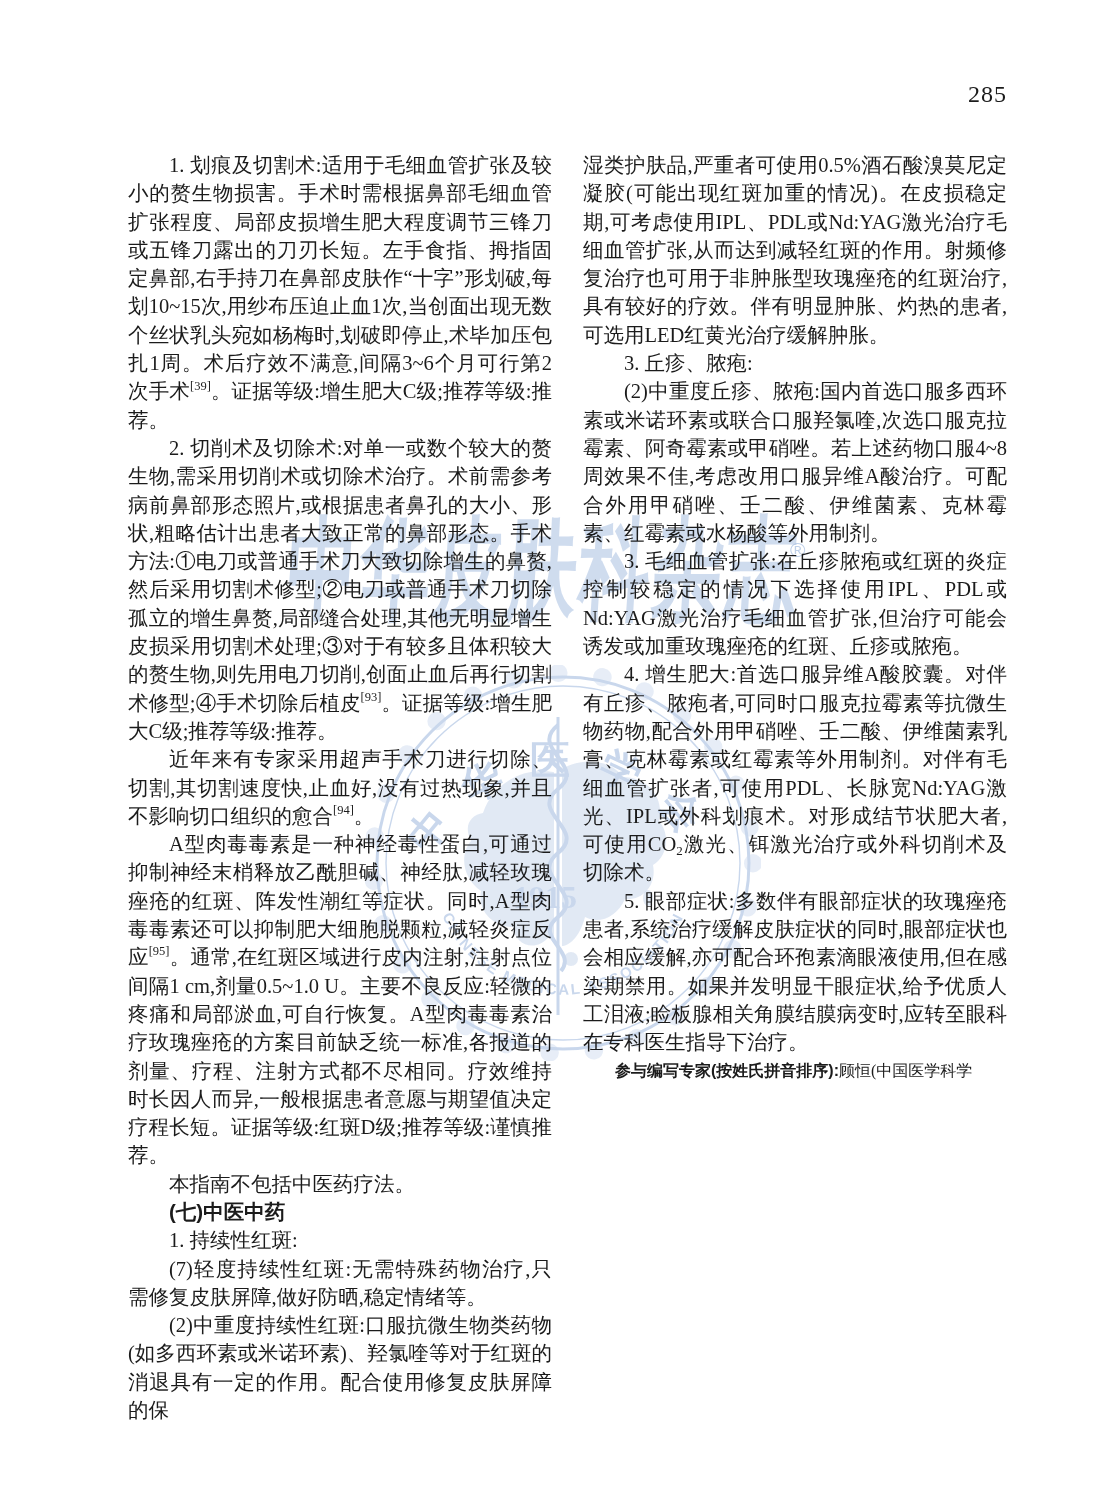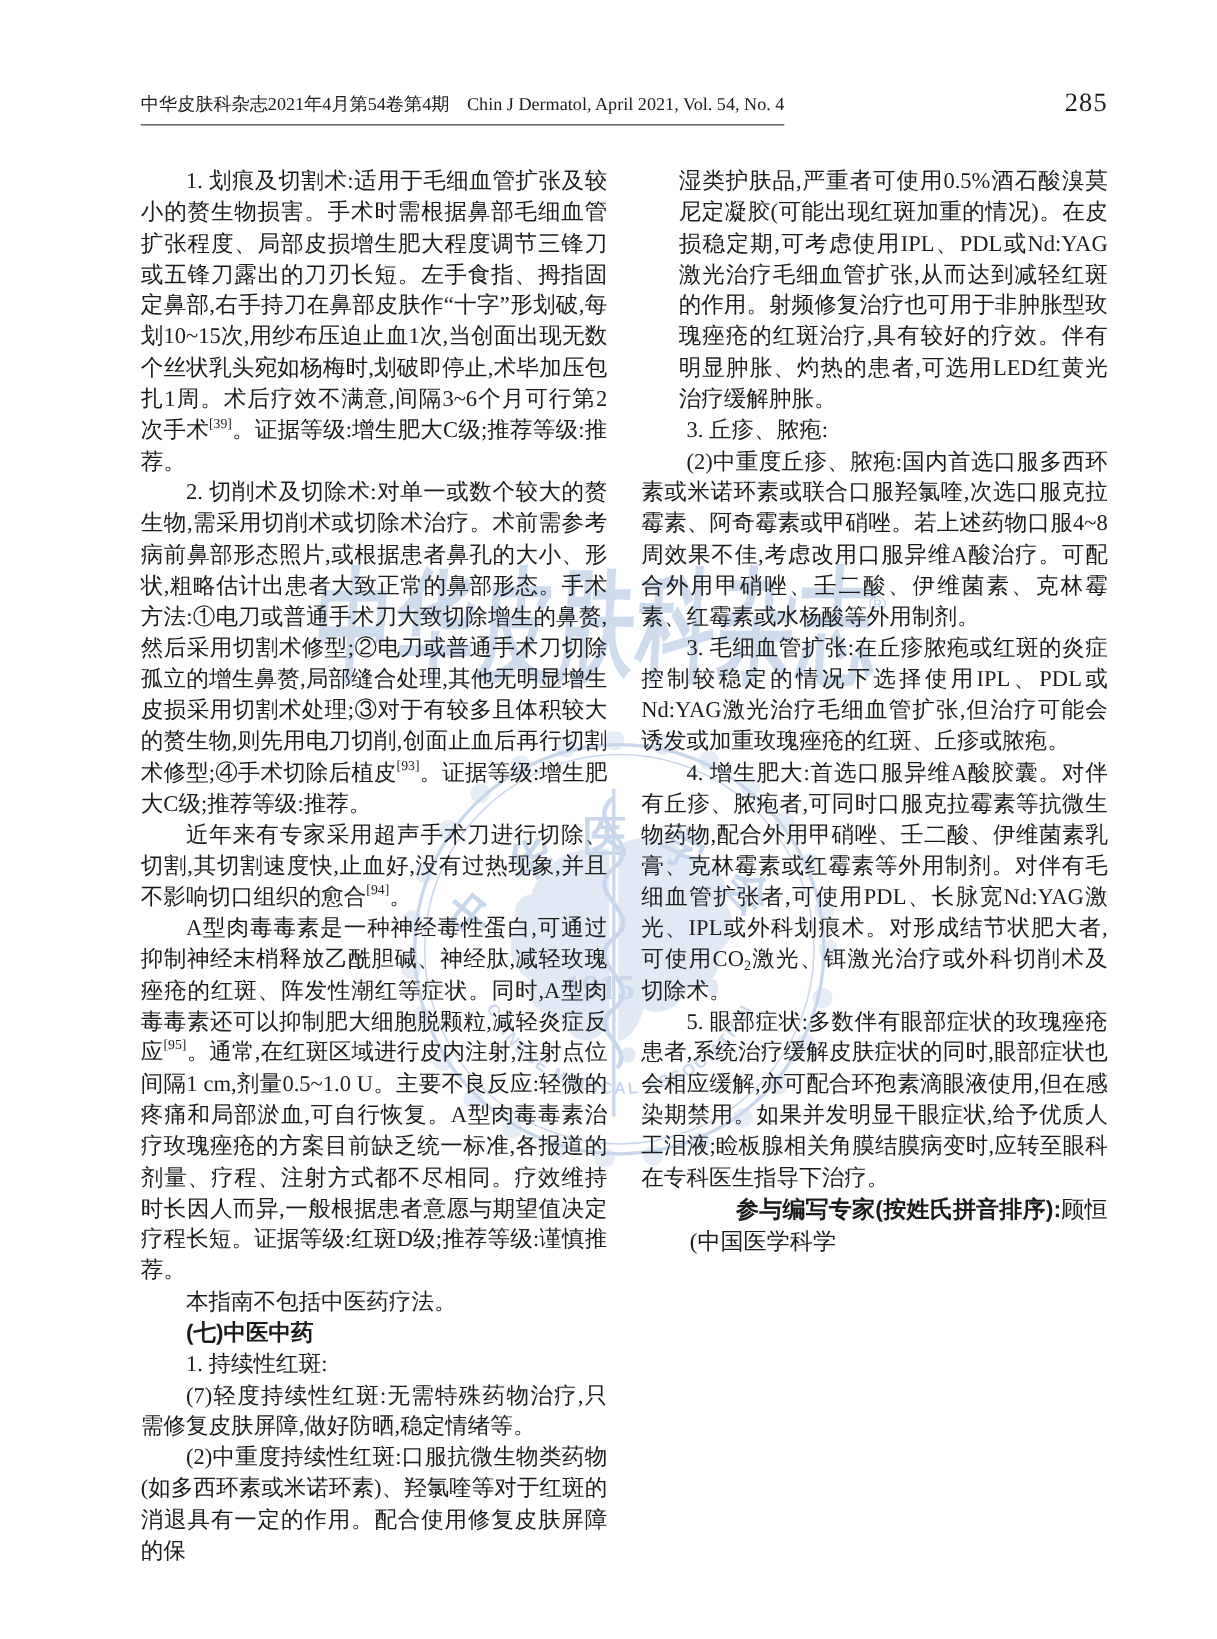--- a/index.html
+++ b/index.html
@@ -37,35 +37,35 @@
     margin:37px 99px 0 128px;
   }
   .col{width:424px;}
   .para{
     margin:0;
     font-size:20.5px;
     line-height:28.3px;
     text-align:justify;
     text-indent:2em;
   }
-  .para.no-indent{text-indent:0;margin-left:34px;}
+  .para.no-indent{text-indent:0;}
   .para.heading{
     font-family:"Liberation Sans","DejaVu Sans",sans-serif;
     font-weight:700;
   }
   .para sup{
     font-size:12.5px;line-height:0;
     position:relative;top:-1px;
     vertical-align:super;
   }
   .para sub{
     font-size:13px;line-height:0;
     vertical-align:-4px;
   }
-  .para.contributors{font-size:21px;margin-left:44px;}
+  .para.contributors{font-size:16px;}
   .para.contributors .bold,
   .para .bold{
     font-family:"Liberation Sans","DejaVu Sans",sans-serif;
     font-weight:700;
   }
   
   .watermark{
     position:absolute;inset:0;z-index:0;
     pointer-events:none;
   }
@@ -129,23 +129,20 @@
         <textPath href="#arcTop" startOffset="50%" text-anchor="middle">中华医学会</textPath>
       </text>
 
       <text font-size="15" font-weight="700" letter-spacing="2.2" font-family="Liberation Sans, DejaVu Sans, sans-serif">
         <textPath href="#arcBottom" startOffset="50%" text-anchor="middle">CHINESE MEDICAL ASSOCIATION</textPath>
       </text>
     </svg>
   </div>
 
   <header class="page-header">
-    <span class="header-text">
-      <span>中华皮肤科杂志2021年4月第54卷第4期</span><span class="journal-en">Chin J Dermatol, April 2021, Vol. 54, No. 4</span>
-    </span>
     <span class="pageno">285</span>
   </header>
 
   <main class="columns">
     <section class="col">
         <p class="para"><span>1. 划痕及切割术:适用于毛细血管扩张及较小的赘生物损害。手术时需根据鼻部毛细血管扩张程度、局部皮损增生肥大程度调节三锋刀或五锋刀露出的刀刃长短。左手食指、拇指固定鼻部,右手持刀在鼻部皮肤作“十字”形划破,每划10~15次,用纱布压迫止血1次,当创面出现无数个丝状乳头宛如杨梅时,划破即停止,术毕加压包扎1周。术后疗效不满意,间隔3~6个月可行第2次手术</span><sup>[39]</sup><span>。证据等级:增生肥大C级;推荐等级:推荐。</span></p>
         <p class="para"><span>2. 切削术及切除术:对单一或数个较大的赘生物,需采用切削术或切除术治疗。术前需参考病前鼻部形态照片,或根据患者鼻孔的大小、形状,粗略估计出患者大致正常的鼻部形态。手术方法:①电刀或普通手术刀大致切除增生的鼻赘,然后采用切割术修型;②电刀或普通手术刀切除孤立的增生鼻赘,局部缝合处理,其他无明显增生皮损采用切割术处理;③对于有较多且体积较大的赘生物,则先用电刀切削,创面止血后再行切割术修型;④手术切除后植皮</span><sup>[93]</sup><span>。证据等级:增生肥大C级;推荐等级:推荐。</span></p>
         <p class="para"><span>近年来有专家采用超声手术刀进行切除、切割,其切割速度快,止血好,没有过热现象,并且不影响切口组织的愈合</span><sup>[94]</sup><span>。</span></p>
         <p class="para"><span>A型肉毒毒素是一种神经毒性蛋白,可通过抑制神经末梢释放乙酰胆碱、神经肽,减轻玫瑰痤疮的红斑、阵发性潮红等症状。同时,A型肉毒毒素还可以抑制肥大细胞脱颗粒,减轻炎症反应</span><sup>[95]</sup><span>。通常,在红斑区域进行皮内注射,注射点位间隔1 cm,剂量0.5~1.0 U。主要不良反应:轻微的疼痛和局部淤血,可自行恢复。A型肉毒毒素治疗玫瑰痤疮的方案目前缺乏统一标准,各报道的剂量、疗程、注射方式都不尽相同。疗效维持时长因人而异,一般根据患者意愿与期望值决定疗程长短。证据等级:红斑D级;推荐等级:谨慎推荐。</span></p>
         <p class="para"><span>本指南不包括中医药疗法。</span></p>

